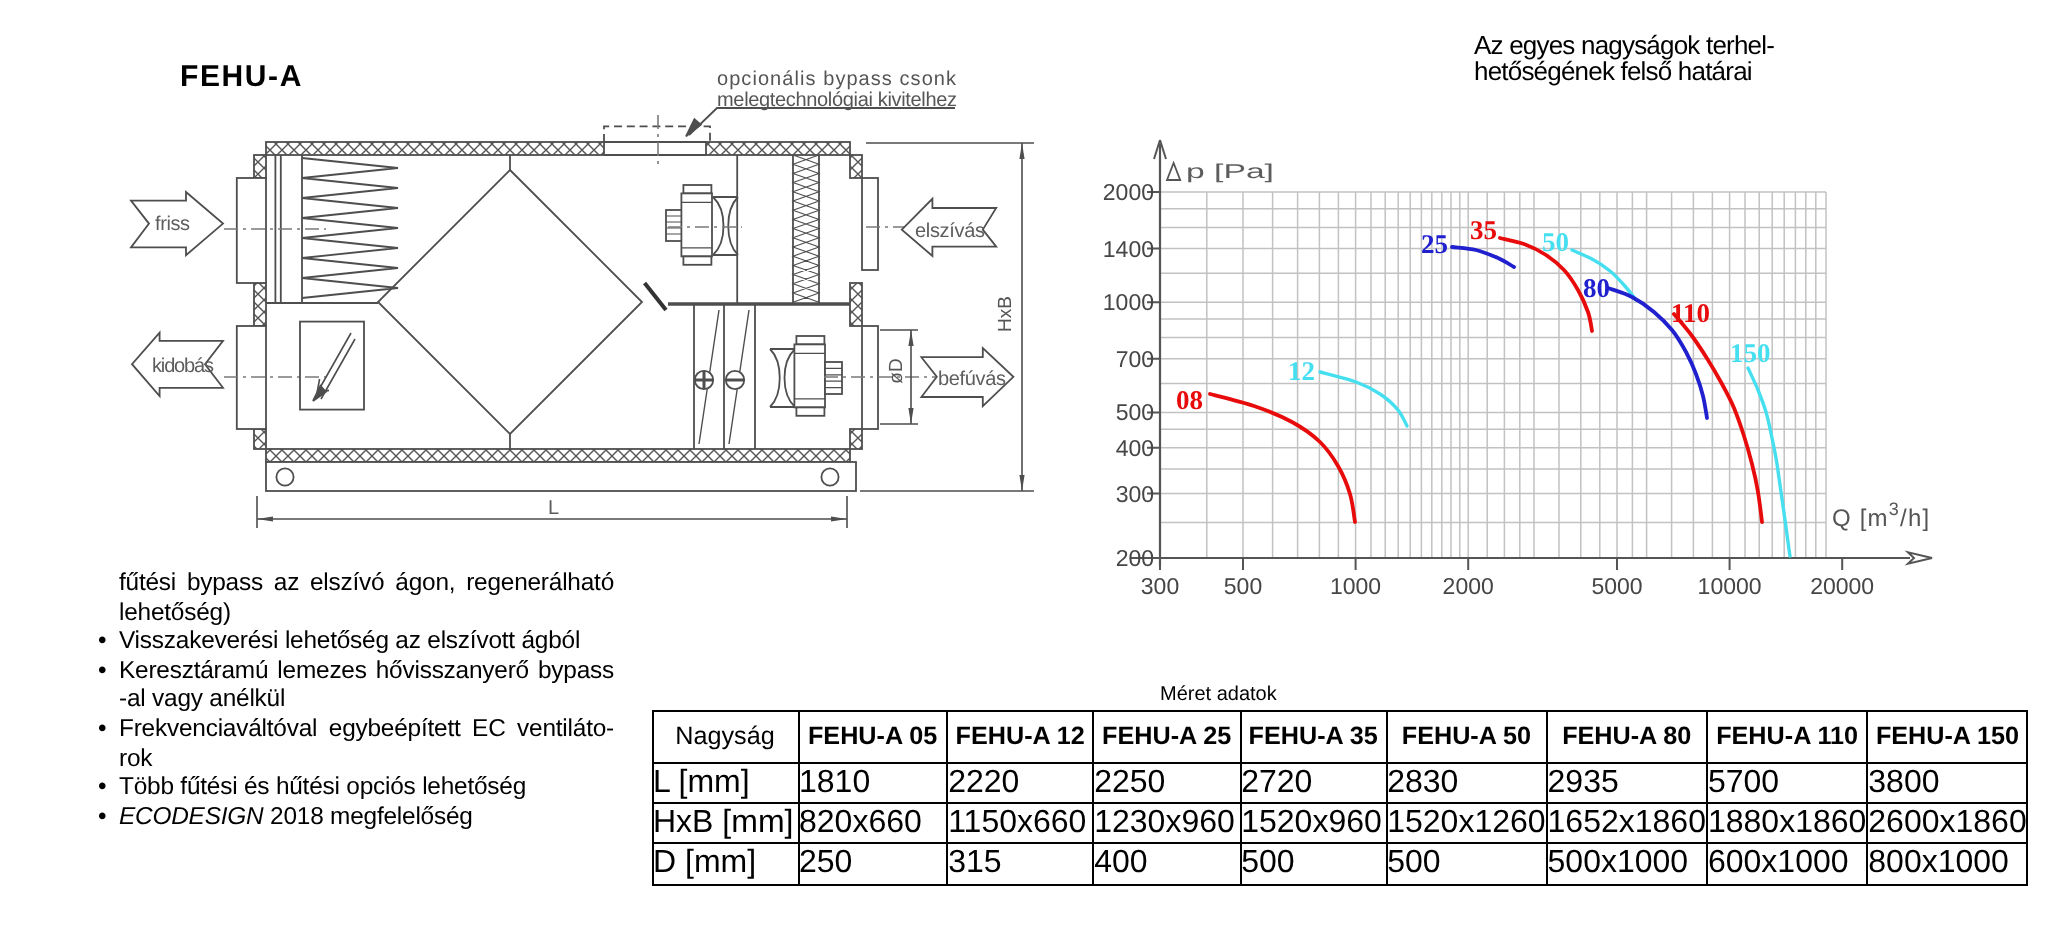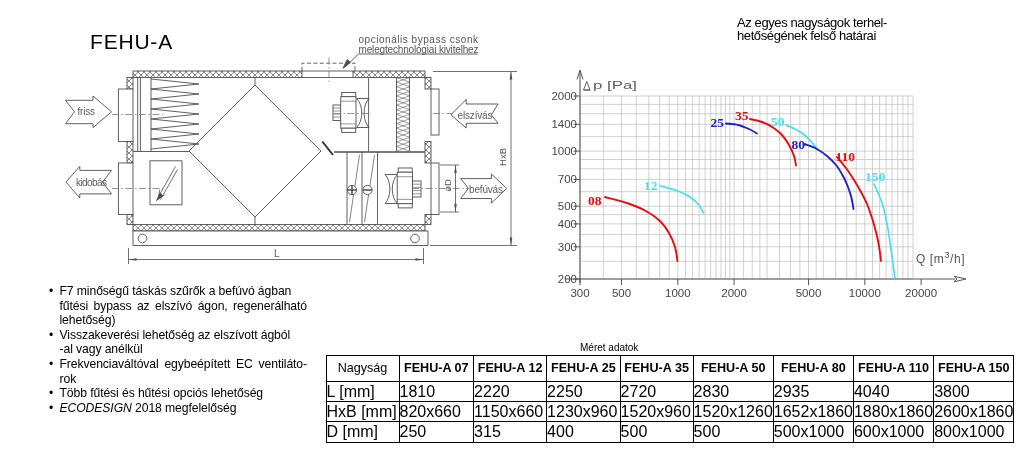--- a/index.html
+++ b/index.html
@@ -2,21 +2,21 @@
 <html><head><meta charset="utf-8"><style>
 html,body{margin:0;padding:0;background:#fff;width:1024px;height:472px;overflow:hidden}
 body{position:relative;font-family:"Liberation Sans",sans-serif}
 svg{position:absolute;left:0;top:0}
 .cad{font-family:"Liberation Sans",sans-serif;font-size:10px;fill:#5d5d5d}
 .cads{font-family:"Liberation Sans",sans-serif;font-size:9.5px;fill:#555}
 .cadq{font-family:"Liberation Sans",sans-serif;font-size:12px;letter-spacing:0.6px;fill:#555}
 .cadg .cad{fill:#555}
 .ax{font-size:11.5px;fill:#464646}
 .cl{font-family:"Liberation Serif",serif;font-size:13.5px;font-weight:bold}
-#title{position:absolute;left:90px;top:30px;font-size:21px;font-weight:normal;letter-spacing:0.8px}
+#title{position:absolute;left:90px;top:30px;font-size:15px;font-weight:bold;letter-spacing:0.8px}
 #ctitle{position:absolute;left:737px;top:16px;font-size:13px;letter-spacing:-0.4px;line-height:13.4px;color:#000}
 #bl{position:absolute;left:49px;top:284px;width:258px;font-size:12.2px;letter-spacing:-0.1px;line-height:14.6px;color:#000}
 .li{position:relative;padding-left:10.5px;text-align:justify}
 .li.s{text-align-last:justify}
 .li.j{text-align-last:left}
 .b:before{content:"\2022";position:absolute;left:0;top:0}
 #ttitle{position:absolute;left:580px;top:341.5px;font-size:10px}
 #tbl{position:absolute;left:325.5px;top:354.5px;border-collapse:collapse;table-layout:fixed}
 #tbl th,#tbl td{border:1.3px solid #000;vertical-align:middle;padding:0;overflow:hidden}
 #tbl th{font-size:12.6px;height:25.6px}
@@ -166,24 +166,24 @@
     <text x="621.5" y="297" class="ax" text-anchor="middle">500</text>
     <text x="677.8" y="297" class="ax" text-anchor="middle">1000</text>
     <text x="734.1" y="297" class="ax" text-anchor="middle">2000</text>
     <text x="808.5" y="297" class="ax" text-anchor="middle">5000</text>
     <text x="864.8" y="297" class="ax" text-anchor="middle">10000</text>
     <text x="921.1" y="297" class="ax" text-anchor="middle">20000</text>
 </svg>
 <div id="title">FEHU-A</div>
 <div id="ctitle">Az egyes nagyságok terhel-<br>hetőségének felső határai</div>
 <div id="bl">
-    <div class="li b j">F7 minőségű táskás szűrők a befúvó ágban</div>
 <div class="li s">fűtési bypass az elszívó ágon, regenerálható</div>
 <div class="li j">lehetőség)</div>
 <div class="li b j">Visszakeverési lehetőség az elszívott ágból</div>
+<div class="li b s">Keresztáramú lemezes hővisszanyerő bypass</div>
 <div class="li j">-al vagy anélkül</div>
 <div class="li b s">Frekvenciaváltóval egybeépített EC ventiláto-</div>
 <div class="li j">rok</div>
 <div class="li b j">Több fűtési és hűtési opciós lehetőség</div>
 <div class="li b j"><i>ECODESIGN</i> 2018 megfelelőség</div>
   </div>
 <div id="ttitle">Méret adatok</div>
 <table id="tbl">
     <colgroup>
       <col style="width:73px">
@@ -192,38 +192,38 @@
       <col style="width:73.5px">
       <col style="width:73px">
       <col style="width:73.9px">
       <col style="width:73.5px">
       <col style="width:72.3px">
       <col style="width:74.9px">
     </colgroup>
     <tbody>
       <tr>
         <th>Nagyság</th>
-        <th>FEHU-A 07</th>
+        <th>FEHU-A 05</th>
         <th>FEHU-A 12</th>
         <th>FEHU-A 25</th>
         <th>FEHU-A 35</th>
         <th>FEHU-A 50</th>
         <th>FEHU-A 80</th>
         <th>FEHU-A 110</th>
         <th>FEHU-A 150</th>
       </tr>
       <tr>
         <td>L [mm]</td>
         <td>1810</td>
         <td>2220</td>
         <td>2250</td>
         <td>2720</td>
         <td>2830</td>
         <td>2935</td>
-        <td>4040</td>
+        <td>5700</td>
         <td>3800</td>
       </tr>
       <tr>
         <td>HxB [mm]</td>
         <td>820x660</td>
         <td>1150x660</td>
         <td>1230x960</td>
         <td>1520x960</td>
         <td>1520x1260</td>
         <td>1652x1860</td>

